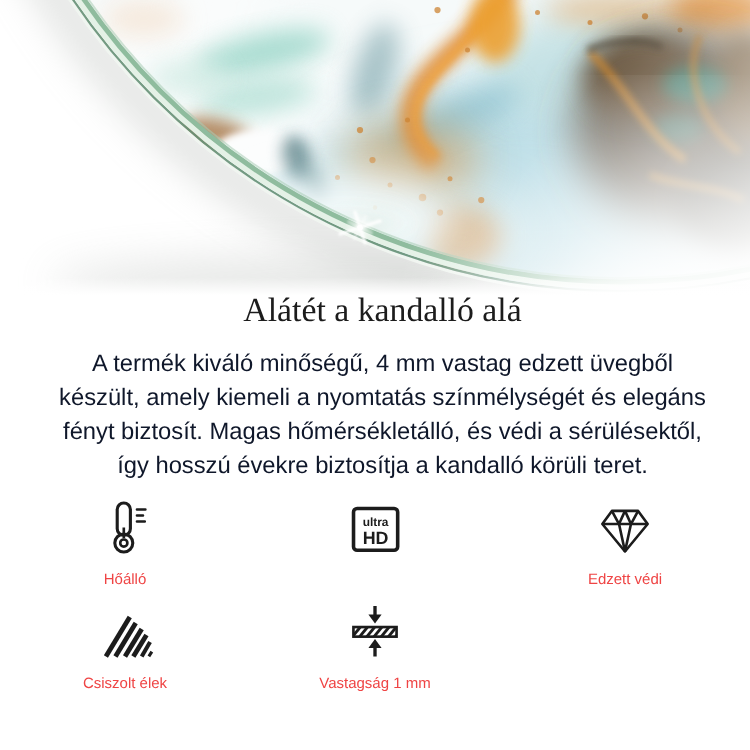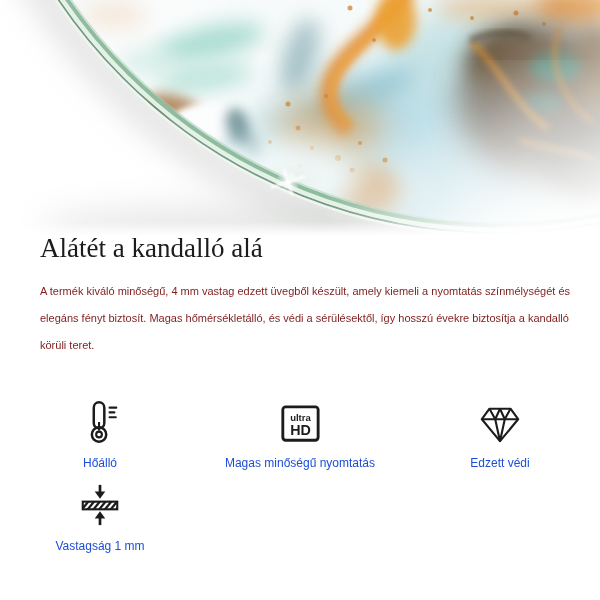--- a/index.html
+++ b/index.html
@@ -1,33 +1,34 @@
 <!DOCTYPE html>
 <html><head>
 <meta charset="utf-8">
 <style>
   html,body { margin:0; padding:0; background:#ffffff; }
   .stage {
     position:relative; width:600px; height:600px; overflow:hidden;
     background:#ffffff;
     font-family:"Liberation Sans","DejaVu Sans",sans-serif;
+    text-align:center;
   }
   .hero { position:absolute; top:0; left:0; width:600px; height:236px; }
   .content { position:absolute; left:40px; top:231px; width:532px; }
   .title { margin:0; font-family:"Liberation Serif","DejaVu Serif",serif;
            font-weight:400; font-size:27px; line-height:34px; color:#1c1c1c; }
   .title span { display:block; }
-  .desc { margin:13px 0 0 0; font-size:11px; line-height:27px; color:#7f1d1d; }
+  .desc { margin:13px 0 0 0; font-size:19px; line-height:27px; color:#0f172a; }
   .features {
     position:absolute; top:399px; left:0; width:600px;
     display:grid; grid-template-columns:repeat(3,1fr); row-gap:12px;
   }
   .feature { display:flex; flex-direction:column; align-items:center; }
   .f-icon { height:46px; display:flex; align-items:flex-end; justify-content:center; }
-  .f-label { margin-top:11px; font-size:12px; line-height:14px; color:#1d4ed8; }
+  .f-label { margin-top:11px; font-size:12px; line-height:14px; color:#ef4444; }
   svg { display:block; }
 </style>
 </head>
 <body>
 
 <div class="stage">
 
   <div class="hero">
     <svg width="600" height="236" viewBox="0 0 600 236">
       <defs>
@@ -180,38 +181,50 @@
     </div>
 
     <div class="feature">
       <div class="f-icon">
         <svg width="46" height="42" viewBox="0 0 48 44">
           <rect x="6" y="4" width="37" height="35" rx="3" fill="none" stroke="#1c1c1c" stroke-width="3"></rect>
           <text x="24.5" y="18.5" text-anchor="middle" font-family="Liberation Sans, sans-serif" font-size="10" font-weight="700" fill="#1c1c1c">ultra</text>
           <text x="24.5" y="34" text-anchor="middle" font-family="Liberation Sans, sans-serif" font-size="15" font-weight="700" fill="#1c1c1c">HD</text>
         </svg>
       </div>
-      <div class="f-label">Magas minőségű nyomtatás</div>
     </div>
 
 
     <div class="feature">
       <div class="f-icon">
         <svg width="46" height="42" viewBox="0 0 48 44" fill="none" stroke="#1c1c1c" stroke-width="2.2" stroke-linejoin="round">
           <path d="M13,6 L35,6 L43,17 L24,40 L5,17 Z"></path>
           <path d="M5,17 H43"></path>
           <path d="M13,6 L19,17 L24,40"></path>
           <path d="M35,6 L29,17 L24,40"></path>
           <path d="M24,6 L19,17"></path>
           <path d="M24,6 L29,17"></path>
         </svg>
       </div>
       <div class="f-label">Edzett védi</div>
     </div>
 
+    <div class="feature">
+      <div class="f-icon">
+        <svg width="46" height="42" viewBox="0 0 48 44" stroke="#1c1c1c" stroke-width="4">
+          <path d="M8,41 L28,8"></path>
+          <path d="M16,41 L33,13"></path>
+          <path d="M24,41 L38,18"></path>
+          <path d="M31,41 L42,23"></path>
+          <path d="M38,41 L45,29" stroke-width="3.4"></path>
+          <path d="M44,41 L46.5,37" stroke-width="2.6"></path>
+        </svg>
+      </div>
+      <div class="f-label">Csiszolt élek</div>
+    </div>
 
     <div class="feature">
       <div class="f-icon">
         <svg width="46" height="46" viewBox="0 0 48 48">
           <defs>
               <clipPath id="thk-clip">
                 <rect x="6" y="20.5" width="36" height="8"></rect>
               </clipPath>
             </defs>
           <rect x="6" y="20.5" width="36" height="8" fill="#ffffff" stroke="#1c1c1c" stroke-width="2.2"></rect>

